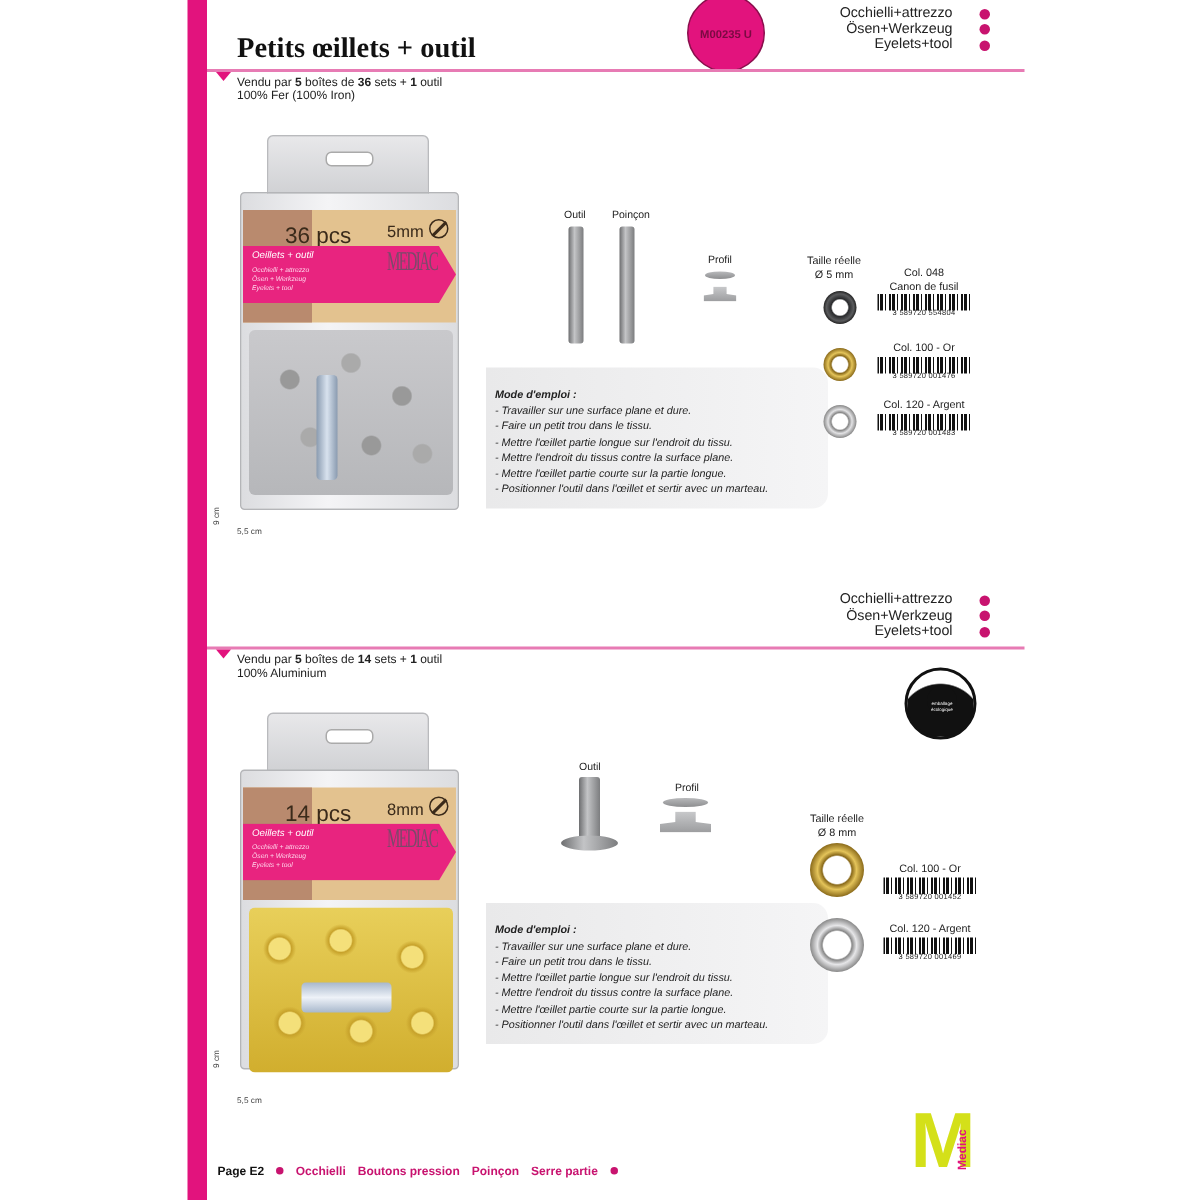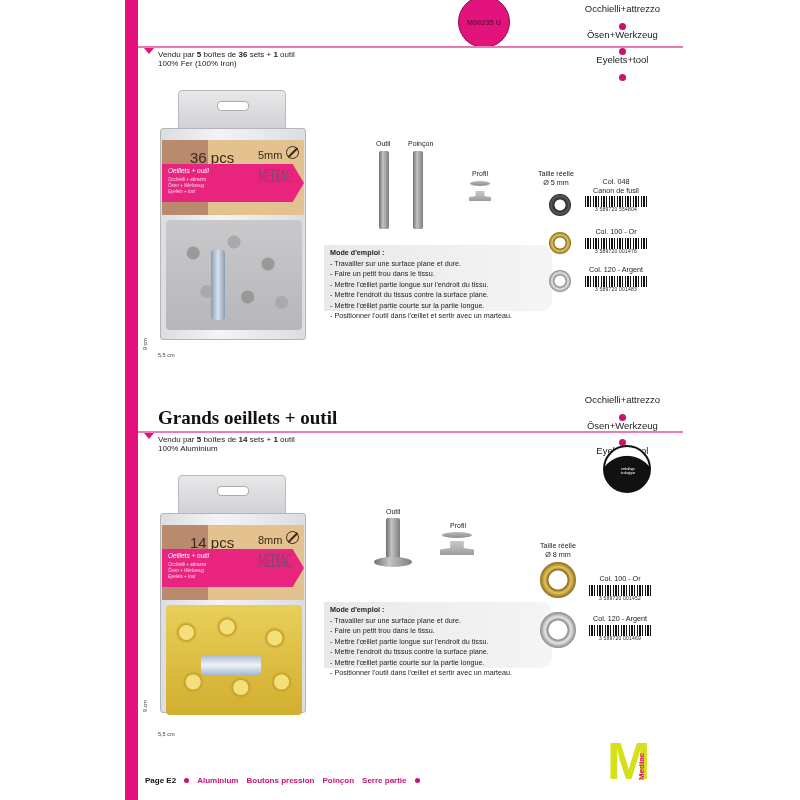--- a/index.html
+++ b/index.html
@@ -22,21 +22,21 @@
   .rule-tri { position: absolute; left: 6px; width: 0; height: 0; border-left: 5px solid transparent; border-right: 5px solid transparent; border-top: 6px solid #e2137d; }
   .sec1 .rule-tri { top: 48px; }
   .sec2 .rule-tri { top: 48px; }
 
   .ref-badge { position: absolute; left: 320px; width: 52px; height: 52px; border-radius: 50%; background: #e2137d; border: 1px solid #8a0e4c; display: flex; align-items: center; justify-content: center; font-size: 7.5px; font-weight: bold; color: #7a0a42; }
   .sec1 .ref-badge { top: -4px; }
   .sec2 .ref-badge { top: 0px; }
 
   .langs { position: absolute; right: 140px; top: 4px; text-align: right; font-size: 9.5px; line-height: 10.5px; color: #222; }
   .sec2 .langs { top: 10px; }
-  .lang-row { display: flex; justify-content: flex-end; align-items: center; gap: 8px; flex-direction: column; }
+  .lang-row { display: flex; justify-content: flex-end; align-items: center; gap: 18px; }
   .lang-dot { width: 7px; height: 7px; border-radius: 50%; background: #c8136f; display: inline-block; }
 
   .subline { position: absolute; left: 20px; font-size: 8px; line-height: 8.5px; color: #222; }
   .sec1 .subline { top: 51px; }
   .sec2 .subline { top: 51px; }
   .subline b { font-weight: bold; }
 
   
   .pack { position: absolute; left: 18px; width: 152px; }
   .sec1 .pack { top: 90px; height: 250px; }
@@ -67,21 +67,21 @@
   .sec1 .dim-h { top: 352px; }
   .sec2 .dim-h { top: 346px; }
 
   
   .tool-label { position: absolute; font-size: 7px; color: #222; }
   .rod { position: absolute; background: linear-gradient(90deg, #6d6e70, #c3c4c6 40%, #7c7d7f); border-radius: 2px; }
   .profil-top { position: absolute; width: 20px; height: 5px; border-radius: 50%; background: linear-gradient(#b8b9bb, #8d8e90); }
   .profil-bot { position: absolute; width: 22px; height: 10px; background: linear-gradient(#c8c9cb, #9c9d9f); clip-path: polygon(30% 0, 70% 0, 70% 50%, 100% 60%, 100% 100%, 0 100%, 0 60%, 30% 50%); }
 
   
-  .mode { position: absolute; left: 186px; width: 228px; height: 66px; background: linear-gradient(90deg, #e9e9ea, #f5f5f6); border-radius: 0 10px 10px 0; padding: 3px 6px; font-size: 7.2px; line-height: 10.5px; color: #222; }
+  .mode { position: absolute; left: 186px; width: 228px; height: 94px; background: linear-gradient(90deg, #e9e9ea, #f5f5f6); border-radius: 0 10px 10px 0; padding: 13px 6px; font-style: italic; font-size: 7.2px; line-height: 10.5px; color: #222; }
   .sec1 .mode { top: 245px; }
   .sec2 .mode { top: 217px; }
   .mode .mode-title { font-weight: bold; }
 
   
   .taille { position: absolute; font-size: 7.2px; color: #222; text-align: center; line-height: 8.5px; }
   .swatch { position: absolute; border-radius: 50%; }
   .col-block { position: absolute; width: 70px; text-align: center; font-size: 7.2px; line-height: 8.5px; color: #222; }
   .barcode { width: 62px; height: 11px; margin: 1px auto 0; background: repeating-linear-gradient(90deg, #111 0 1px, #fff 1px 2px, #111 2px 4px, #fff 4px 5px, #111 5px 6px, #fff 6px 8px); }
   .barnum { font-size: 5px; line-height: 5px; letter-spacing: 0.2px; }
@@ -99,20 +99,21 @@
   .logo-m { position: absolute; left: 607px; top: 736px; width: 40px; height: 50px; }
   .logo-m .m { position: absolute; left: 0; top: 0; font-family: "Liberation Sans", sans-serif; font-weight: bold; font-size: 52px; line-height: 50px; color: #d4e019; }
   .logo-m .sub { position: absolute; left: 30px; top: 4px; font-size: 8px; color: #e2137d; font-weight: bold; transform: rotate(-90deg) translate(-40px, 0); transform-origin: left top; }
 </style>
 </head>
 <body>
 
 <div class="side-bar"></div>
 
 <div class="section sec1">
+  <div class="title">Petits œillets + outil</div>
   <div class="ref-badge">M00235 U</div>
   <div class="langs">
     <div class="lang-row">
         <span>Occhielli+attrezzo</span>
         <span class="lang-dot"></span>
       </div>
     <div class="lang-row">
         <span>Ösen+Werkzeug</span>
         <span class="lang-dot"></span>
       </div>
@@ -188,21 +189,20 @@
     <div class="barnum">3 589720 001476</div>
   </div>
   <div class="col-block" style="left:443px;top:266px">
     <div>Col. 120 - Argent</div>
     <div class="barcode"></div>
     <div class="barnum">3 589720 001483</div>
   </div>
 </div>
 
 <div class="section sec2">
-  <div class="title">Grands oeillets + outil</div>
   <div class="langs">
     <div class="lang-row">
         <span>Occhielli+attrezzo</span>
         <span class="lang-dot"></span>
       </div>
     <div class="lang-row">
         <span>Ösen+Werkzeug</span>
         <span class="lang-dot"></span>
       </div>
     <div class="lang-row">
@@ -276,21 +276,21 @@
   <div class="col-block" style="left:447px;top:230px">
     <div>Col. 120 - Argent</div>
     <div class="barcode"></div>
     <div class="barnum">3 589720 001469</div>
   </div>
 </div>
 
 <div class="footer">
   <span class="page">Page E2</span>
   <span class="dot"></span>
-  <span class="link">Aluminium</span>
+  <span class="link">Occhielli</span>
   <span class="link">Boutons pression</span>
   <span class="link">Poinçon</span>
   <span class="link">Serre partie</span>
   <span class="dot"></span>
 </div>
 
 <div class="logo-m">
   <span class="m">M</span>
   <span class="sub">Mediac</span>
 </div>

